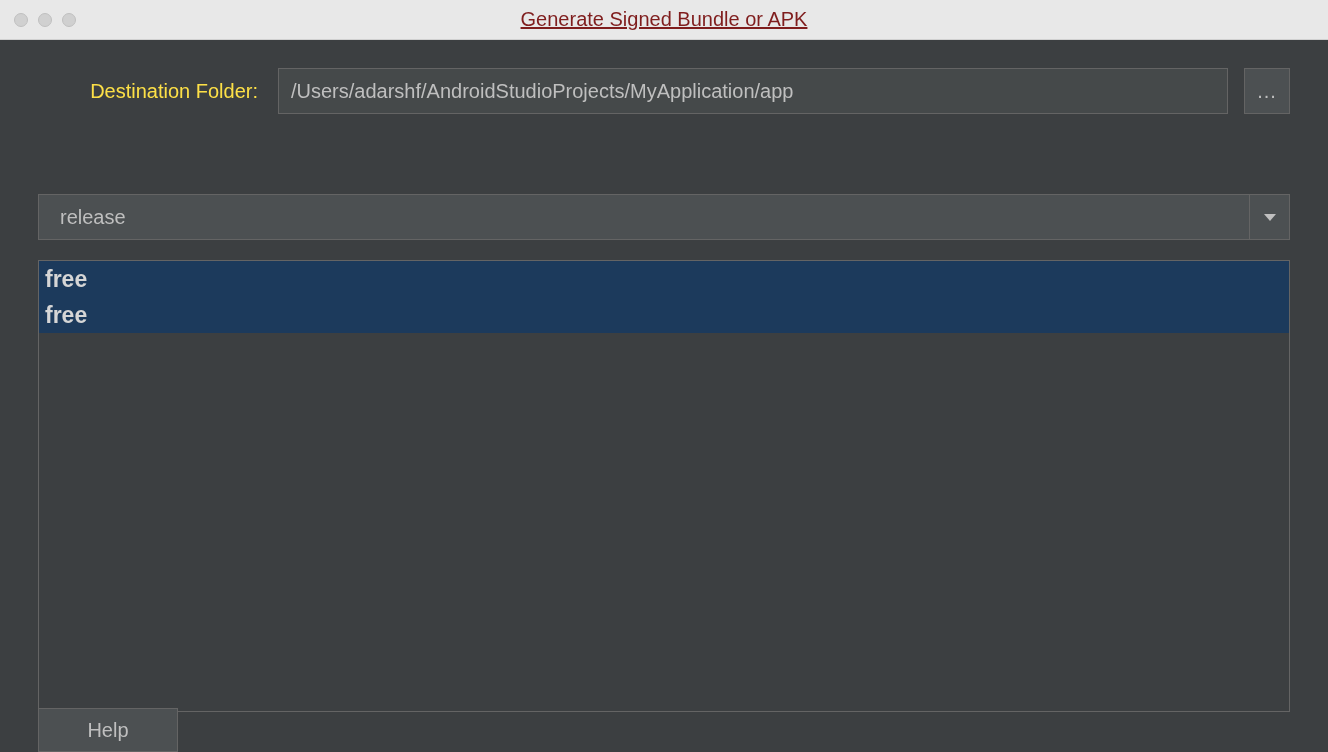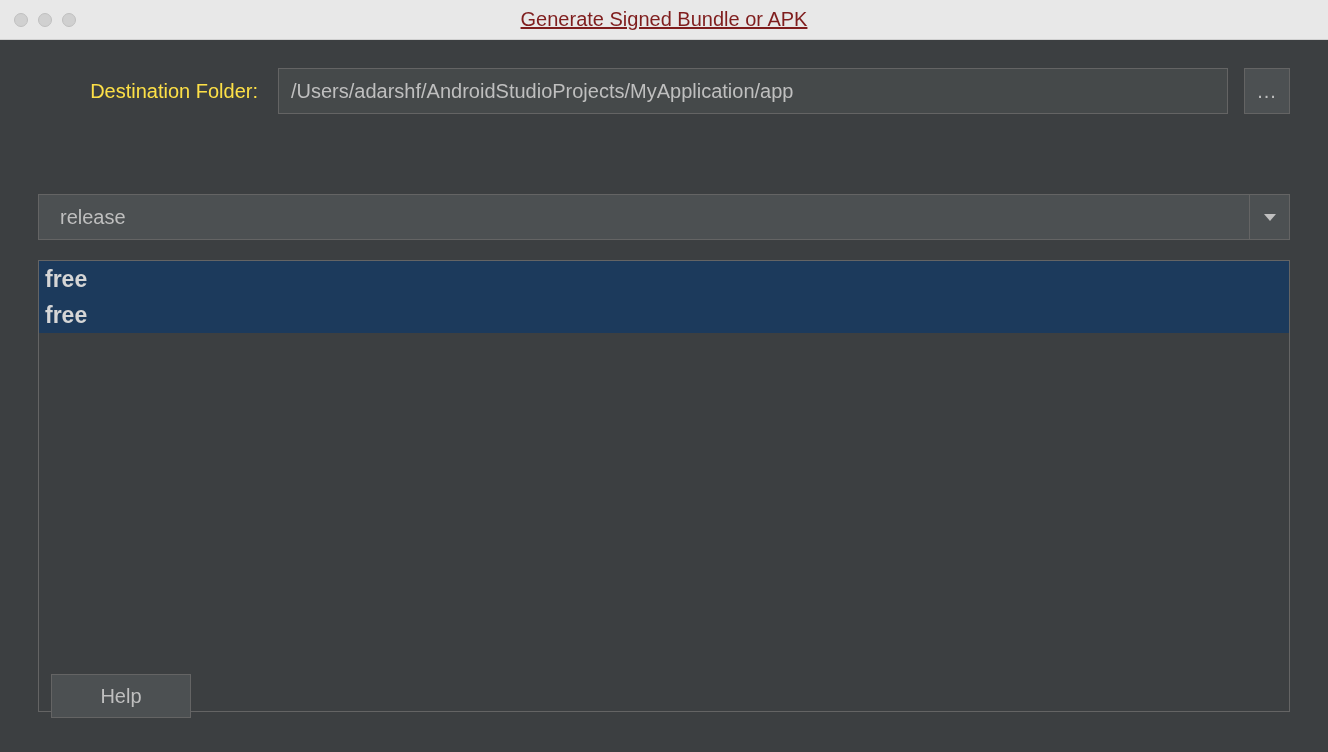--- a/index.html
+++ b/index.html
@@ -149,26 +149,26 @@
     cursor: pointer;
     user-select: none;
   }
   .list-item.selected {
     background: #1c3a5c;
     color: #d6d6d6;
   }
   .button-bar {
     position: absolute;
     bottom: 0;
-    left: 13px;
+    left: 0;
     right: 0;
     height: 78px;
     padding: 0 38px;
     display: flex;
-    align-items: flex-start;
+    align-items: flex-end;
   }
   .button-bar .spacer { flex: 1; }
   .btn {
     min-width: 140px;
     height: 44px;
     background: #4c5052;
     border: 1px solid #646464;
     color: #bfbfbf;
     font-size: 20px;
     padding: 0 24px;

